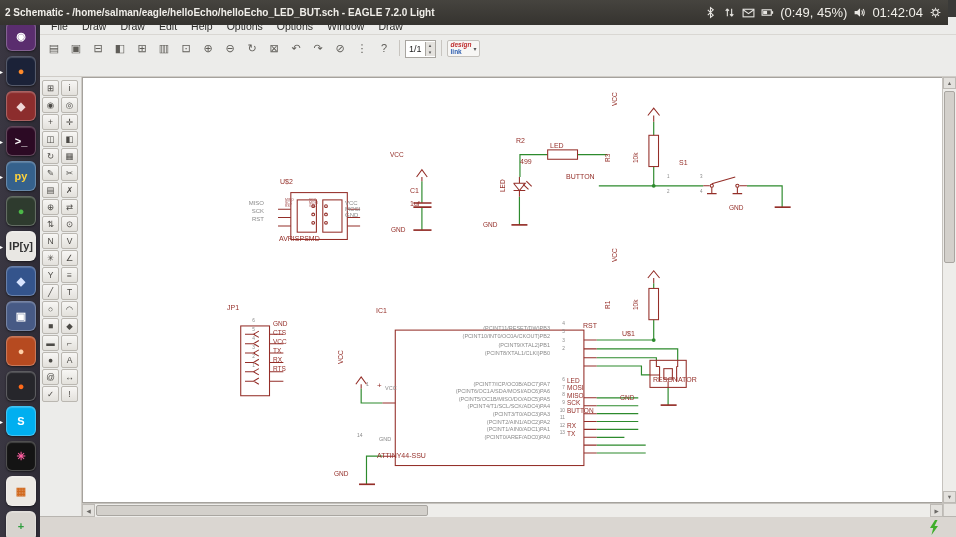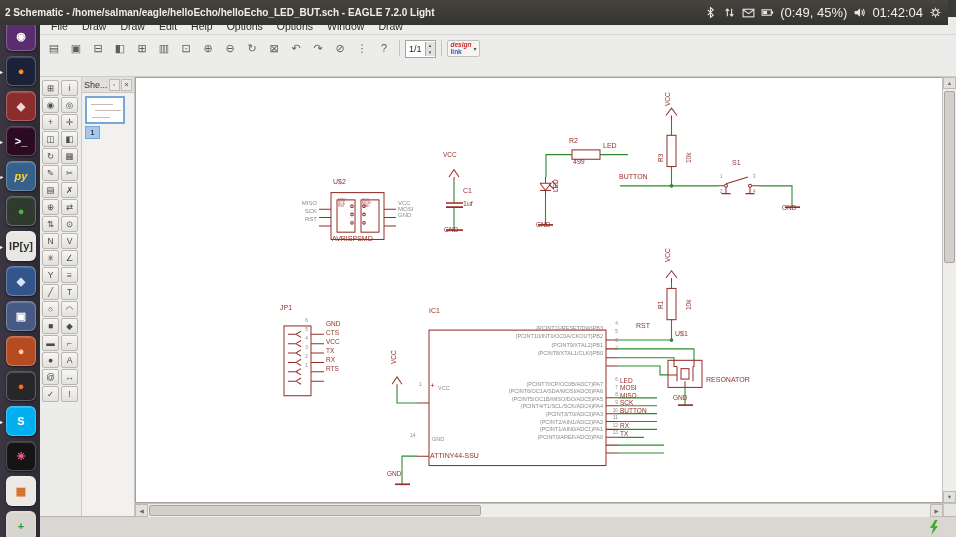--- a/index.html
+++ b/index.html
@@ -149,21 +149,21 @@
   <div class="launch" style="background: rgb(140, 45, 45);">
 
     <span class="glyph" style="color: rgb(240, 216, 216);">◆</span>
   </div>
 
   <div class="launch" style="background: rgb(44, 10, 36);">
     <span class="run">▸</span>
     <span class="glyph" style="color: rgb(255, 255, 255);">&gt;_</span>
   </div>
 
-  <div class="launch" style="background: rgb(53, 97, 140); font-style: italic;">
+  <div class="launch" style="background: rgb(53, 97, 140);">
     <span class="run">▸</span>
     <span class="glyph" style="color: rgb(255, 212, 59);">py</span>
   </div>
 
   <div class="launch" style="background: rgb(46, 59, 46);">
 
     <span class="glyph" style="color: rgb(76, 184, 72);">●</span>
   </div>
 
   <div class="launch" style="background: rgb(233, 231, 227);">
@@ -467,35 +467,20 @@
 
   <button class="tool">
             <span>✓</span>
           </button>
 
   <button class="tool">
             <span>!</span>
           </button>
 </div>
 
-      <div class="dock">
-        <div class="dock-title">
-          <span class="t">She...</span>
-          <span class="dock-btn">▫</span>
-          <span class="dock-btn">✕</span>
-        </div>
-        <div class="thumb-wrap">
-          <div class="thumb">
-            <i style="left:4px;top:6px;width:22px;"></i>
-              <i style="left:8px;top:12px;width:26px;"></i>
-              <i style="left:5px;top:19px;width:18px;"></i>
-          </div>
-          <div class="sheet-tag">1</div>
-        </div>
-      </div>
 
       <div class="canvas-col">
 
         <div class="canvas-row">
           <div class="canvas">
 
             <svg class="schem" viewBox="0 0 806 407" preserveAspectRatio="none">
               <g stroke="#2d8a2d" stroke-width="1.1" fill="none">
                 <path d="M318 99 V120 M318 124 V146"></path>
                 <path d="M436 73.5 H410 V95 M464 73.5 H492 M409.5 114 V141"></path>

